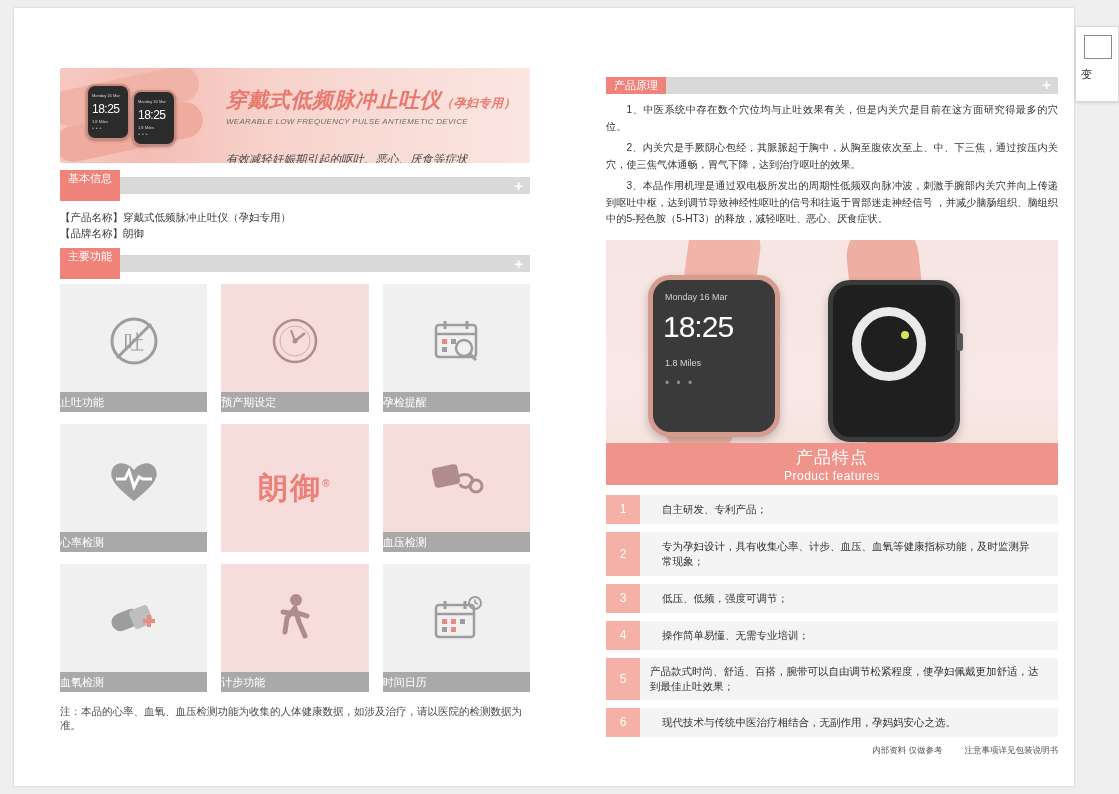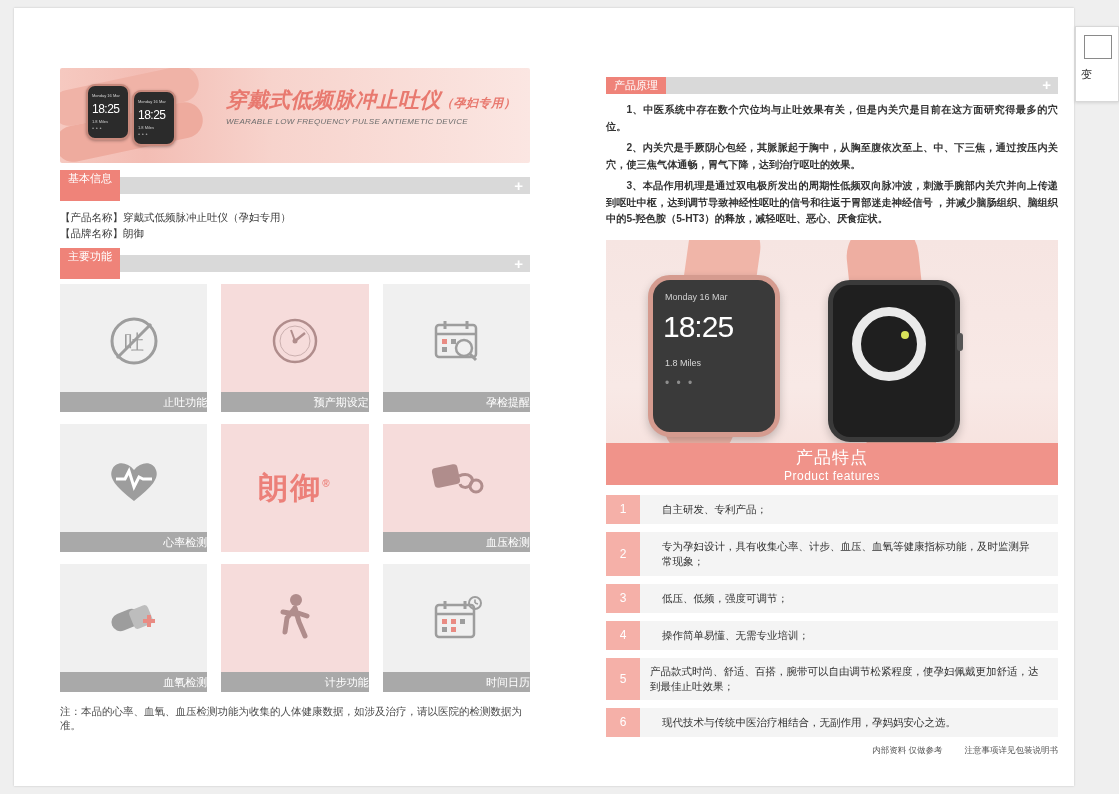--- a/index.html
+++ b/index.html
@@ -201,21 +201,21 @@
   .cell .cap {
     position: absolute;
     left: 0;
     bottom: 0;
     width: 100%;
     height: 20px;
     background: #a9a9a9;
     color: #fff;
     font-size: 11px;
     line-height: 20px;
-    text-align: right;
+    text-align: left;
   }
   .cell.pink .cap { background: #a9a9a9; }
   .cell .glyph {
     font-size: 44px;
     color: #9d9d9d;
     line-height: 1;
     margin-bottom: 14px;
   }
   .cell.pink .glyph { color: #b08d8c; }
   .brand-cell {
@@ -261,21 +261,21 @@
     padding-right: 7px;
     font-weight: bold;
   }
   .rt-body {
     margin-top: 8px;
     font-size: 10.2px;
     color: #333;
     line-height: 16.5px;
     text-align: justify;
   }
-  .rt-body p { margin: 5px 0 1px 0; font-weight: bold; }
+  .rt-body p { margin: 5px 0 1px 0; }
 
   .photo {
     margin-top: 12px;
     position: relative;
     height: 245px;
     background: linear-gradient(180deg, #f6e5e2 0%, #f8e9e6 60%, #f6dfdb 100%);
     overflow: hidden;
   }
   .photo .strap {
     position: absolute;
@@ -423,20 +423,21 @@
             <div class="wtime">18:25</div>
             <div class="wsub">1.8 Miles</div>
             <div class="wdots">• • •</div>
           </div>
         </div>
         <div class="hero-text">
           <div class="hero-title">
             <span>穿戴式低频脉冲止吐仪</span><span class="small">（孕妇专用）</span>
           </div>
           <div class="hero-en">WEARABLE LOW FREQUENCY PULSE ANTIEMETIC DEVICE</div>
+          <div class="hero-sub">有效减轻妊娠期引起的呕吐、恶心、厌食等症状</div>
         </div>
       </div>
 
       <div class="sec-head">
         <div class="tag">基本信息</div>
         <div class="plus">+</div>
       </div>
       <div class="info-lines">
         <div>【产品名称】穿戴式低频脉冲止吐仪（孕妇专用）</div>
         <div>【品牌名称】朗御</div>

